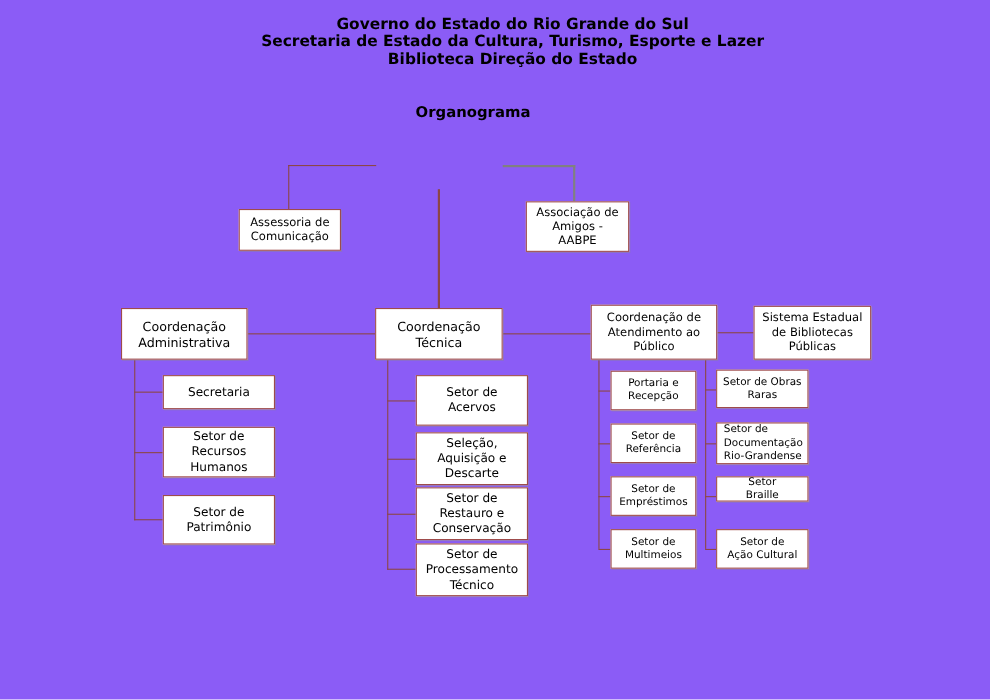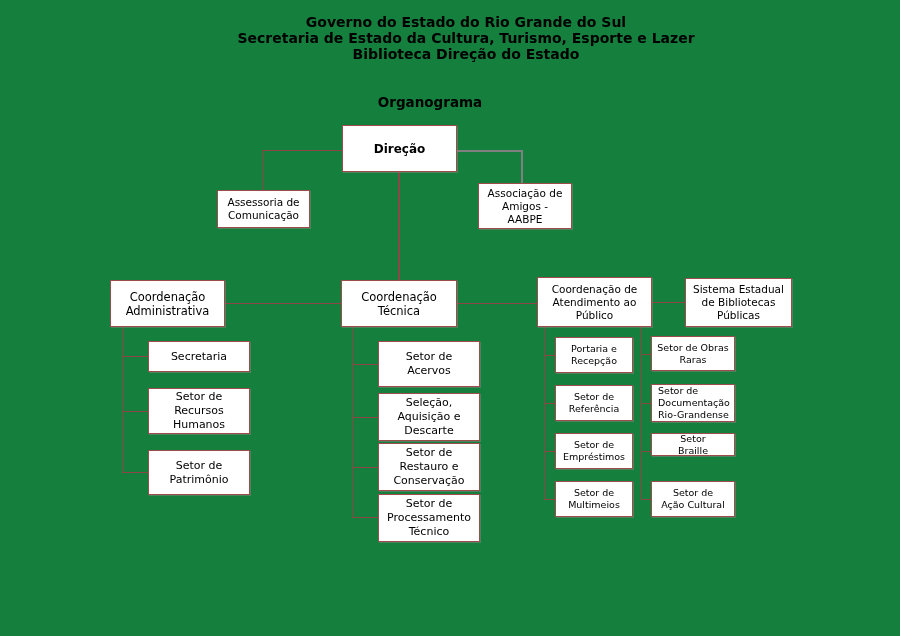--- a/index.html
+++ b/index.html
@@ -3,21 +3,21 @@
 <meta charset="utf-8">
 <style>
   :root{
     --box-border:#9e4b4b;
     --connector:#8c4646;
     --connector-alt:#808080;
     --text:#000000;
   }
   html,body{margin:0;padding:0;background:#fff;}
   #canvas{
-    position:relative;width:900px;height:636px;background:#15803d;overflow:hidden;
+    position:relative;width:900px;height:636px;background:#8b5cf6;overflow:hidden;
     font-family:"DejaVu Sans","Liberation Sans",sans-serif;color:var(--text);
   }
   .title-line{
     position:absolute;left:32px;width:868px;text-align:center;
     font-size:14px;line-height:16px;font-weight:bold;white-space:nowrap;
   }
   .subtitle{
     position:absolute;left:0;width:860px;text-align:center;
     font-size:13.5px;font-weight:bold;
   }
@@ -72,21 +72,20 @@
   <div class="line" style="left:544px;top:403px;width:11px;height:1px"></div>
   <div class="line" style="left:544px;top:451px;width:11px;height:1px"></div>
   <div class="line" style="left:544px;top:499px;width:11px;height:1px"></div>
 
   <div class="line" style="left:641px;top:327px;width:1px;height:172px"></div>
   <div class="line" style="left:641px;top:354px;width:10px;height:1px"></div>
   <div class="line" style="left:641px;top:403px;width:10px;height:1px"></div>
   <div class="line" style="left:641px;top:451px;width:10px;height:1px"></div>
   <div class="line" style="left:641px;top:499px;width:10px;height:1px"></div>
 
-  <div class="node bold" style="left:342px;top:125px;width:115px;height:47px">Direção</div>
 
   <div class="node md" style="left:217px;top:190px;width:93px;height:38px">Assessoria de
 Comunicação</div>
   <div class="node md" style="left:478px;top:183px;width:94px;height:46px">Associação de
 Amigos -
 AABPE</div>
 
   <div class="node" style="left:110px;top:280px;width:115px;height:47px;font-size:11.5px">Coordenação
 Administrativa</div>
   <div class="node" style="left:341px;top:280px;width:116px;height:47px;font-size:11.5px">Coordenação

